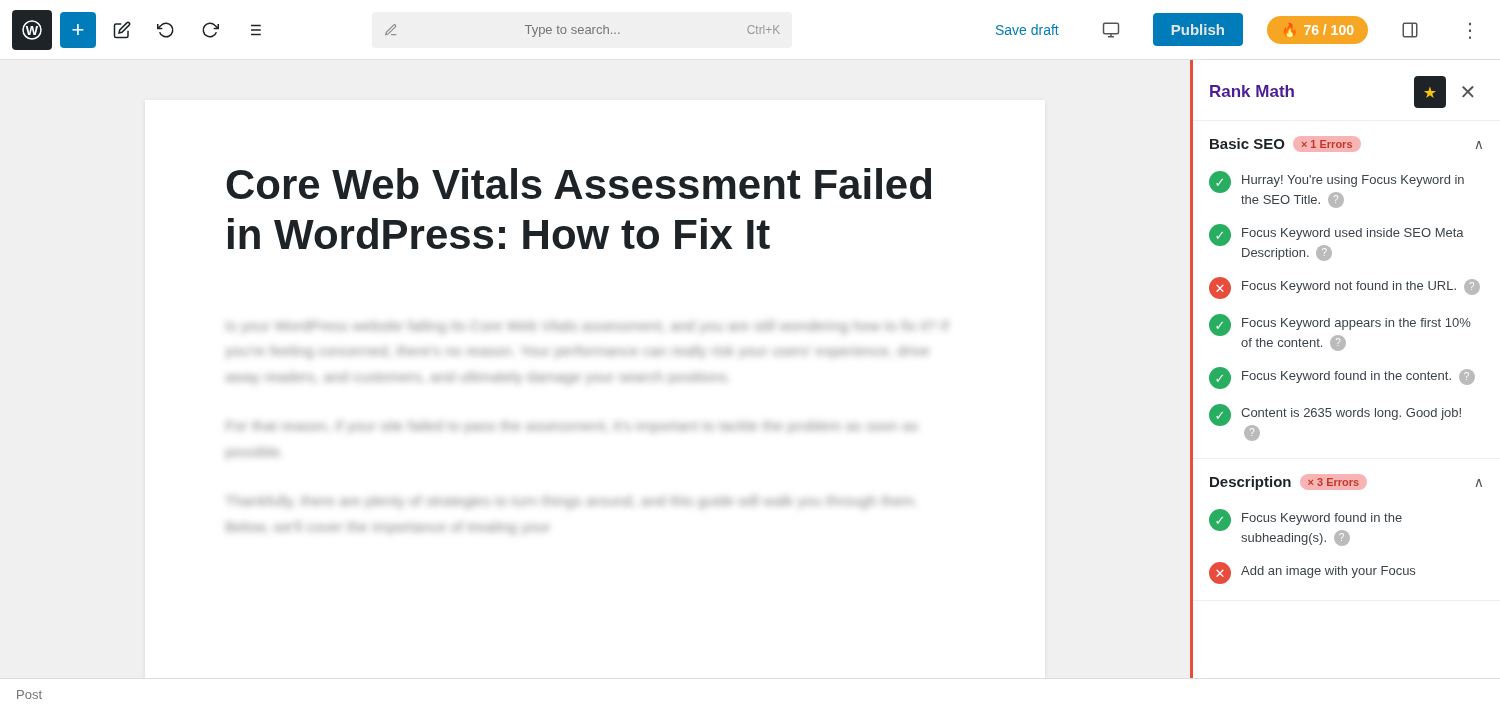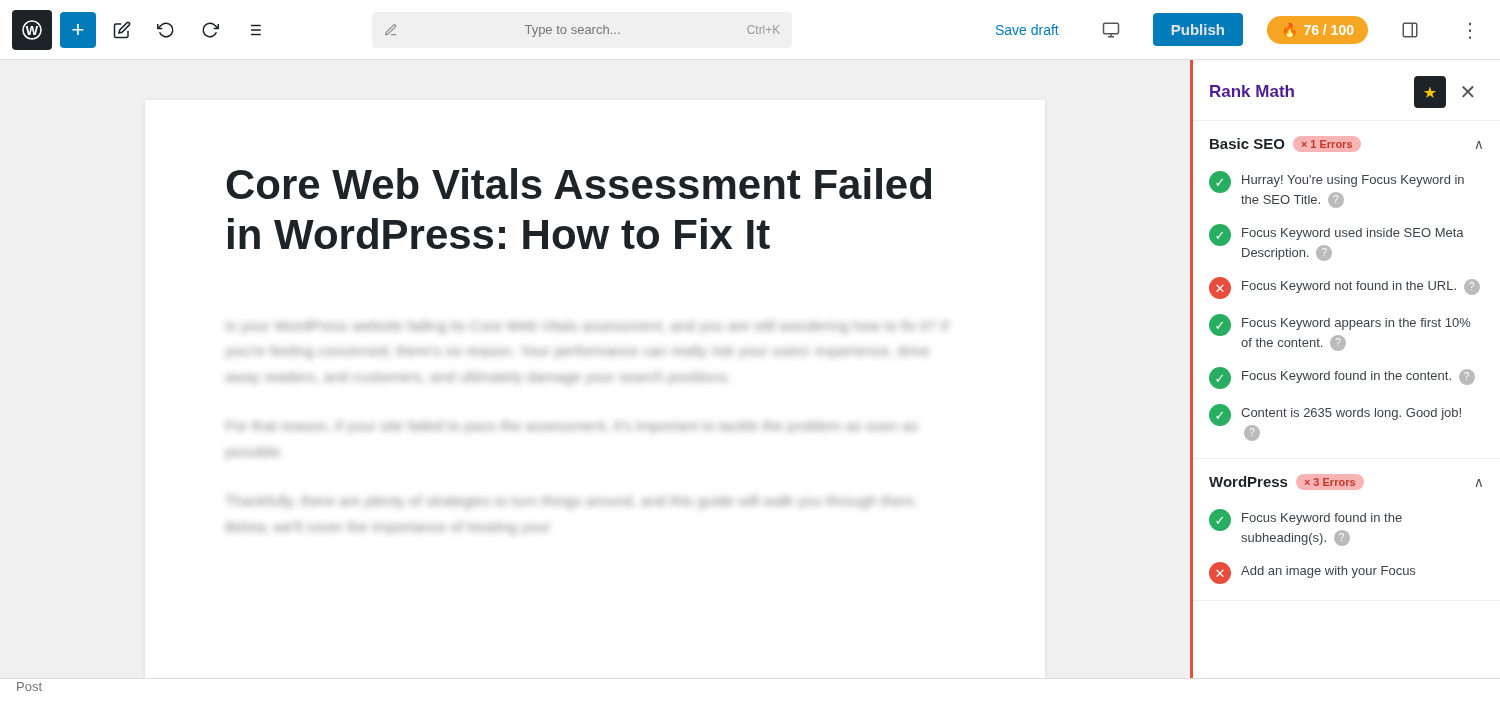--- a/index.html
+++ b/index.html
@@ -170,21 +170,21 @@
       user-select: none;
       color: #888;
     }
 
     
     .status-bar {
       height: 32px;
       background: #fff;
       border-top: 1px solid #ddd;
       display: flex;
-      align-items: flex-start;
+      align-items: center;
       padding: 0 16px;
       font-size: 13px;
       color: #757575;
       flex-shrink: 0;
     }
 
     
     .rank-math-panel {
       width: 310px;
       background: #fff;
@@ -493,21 +493,21 @@
               <span class="info-icon">?</span>
             </span>
           </div>
 
         </div>
       </div>
 
       <div class="section">
         <div class="section-header">
           <div class="section-title-row">
-            <span class="section-title">WordPress</span>
+            <span class="section-title">Description</span>
             <span class="error-badge">
               <span class="x-icon">×</span>
               <span>3 Errors</span>
             </span>
           </div>
           <span class="chevron">∧</span>
         </div>
         <div class="section-content">
 
           <div class="check-item">

